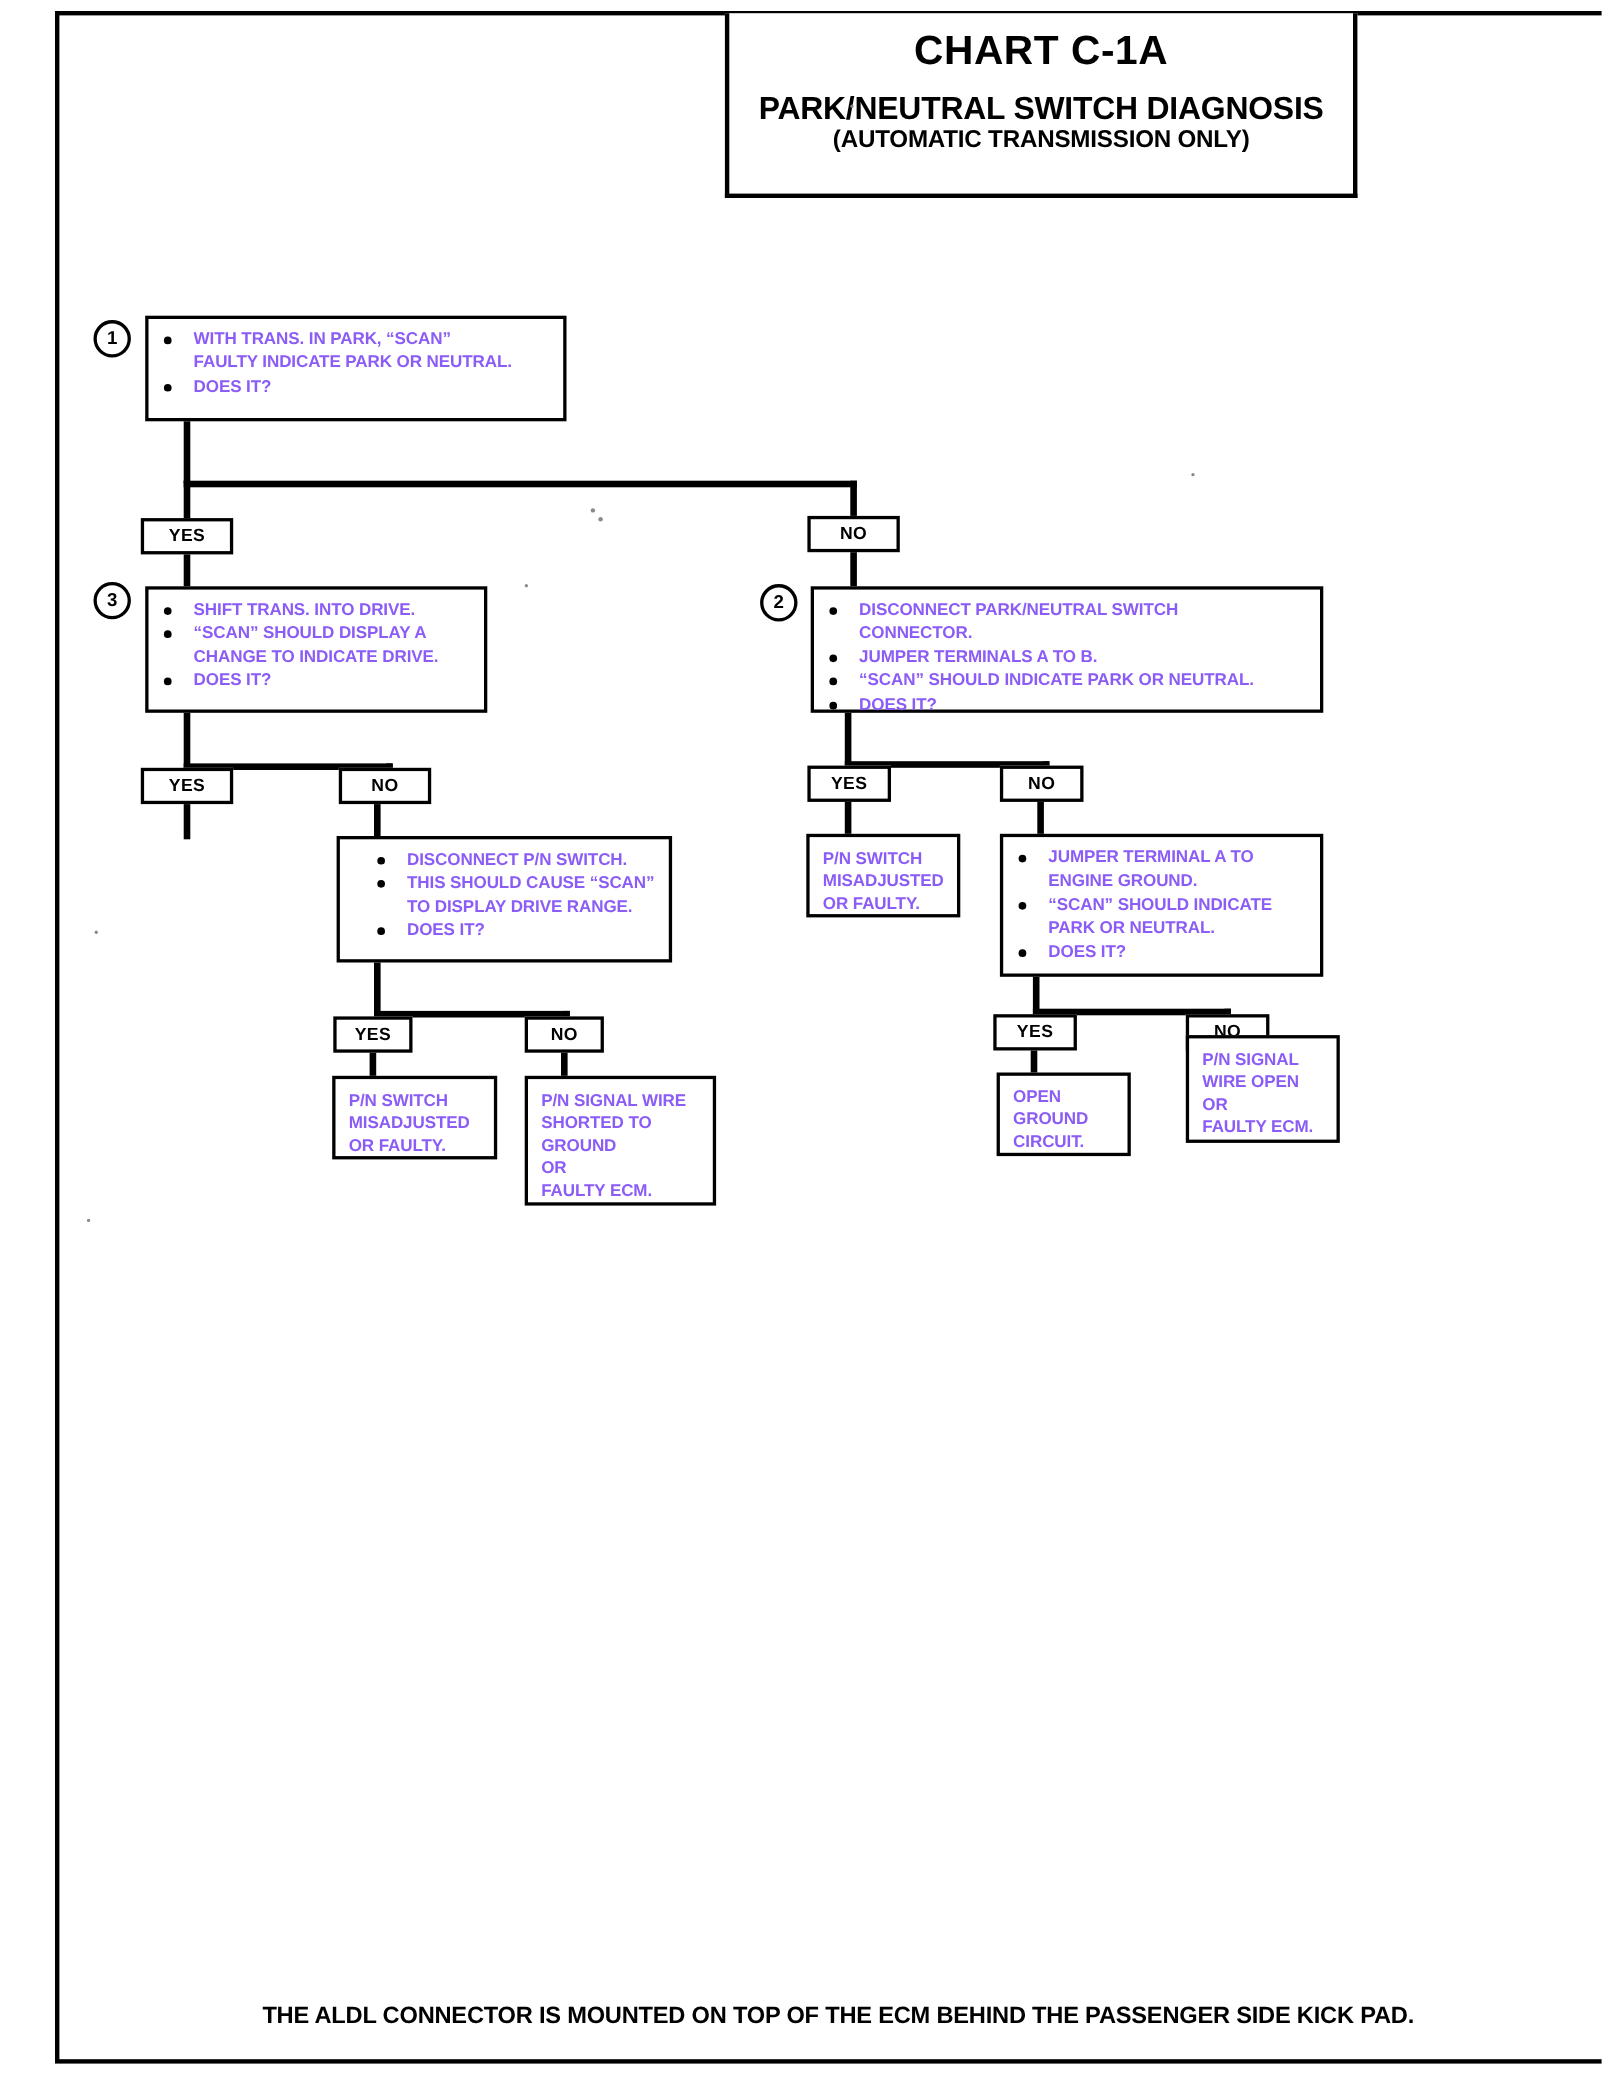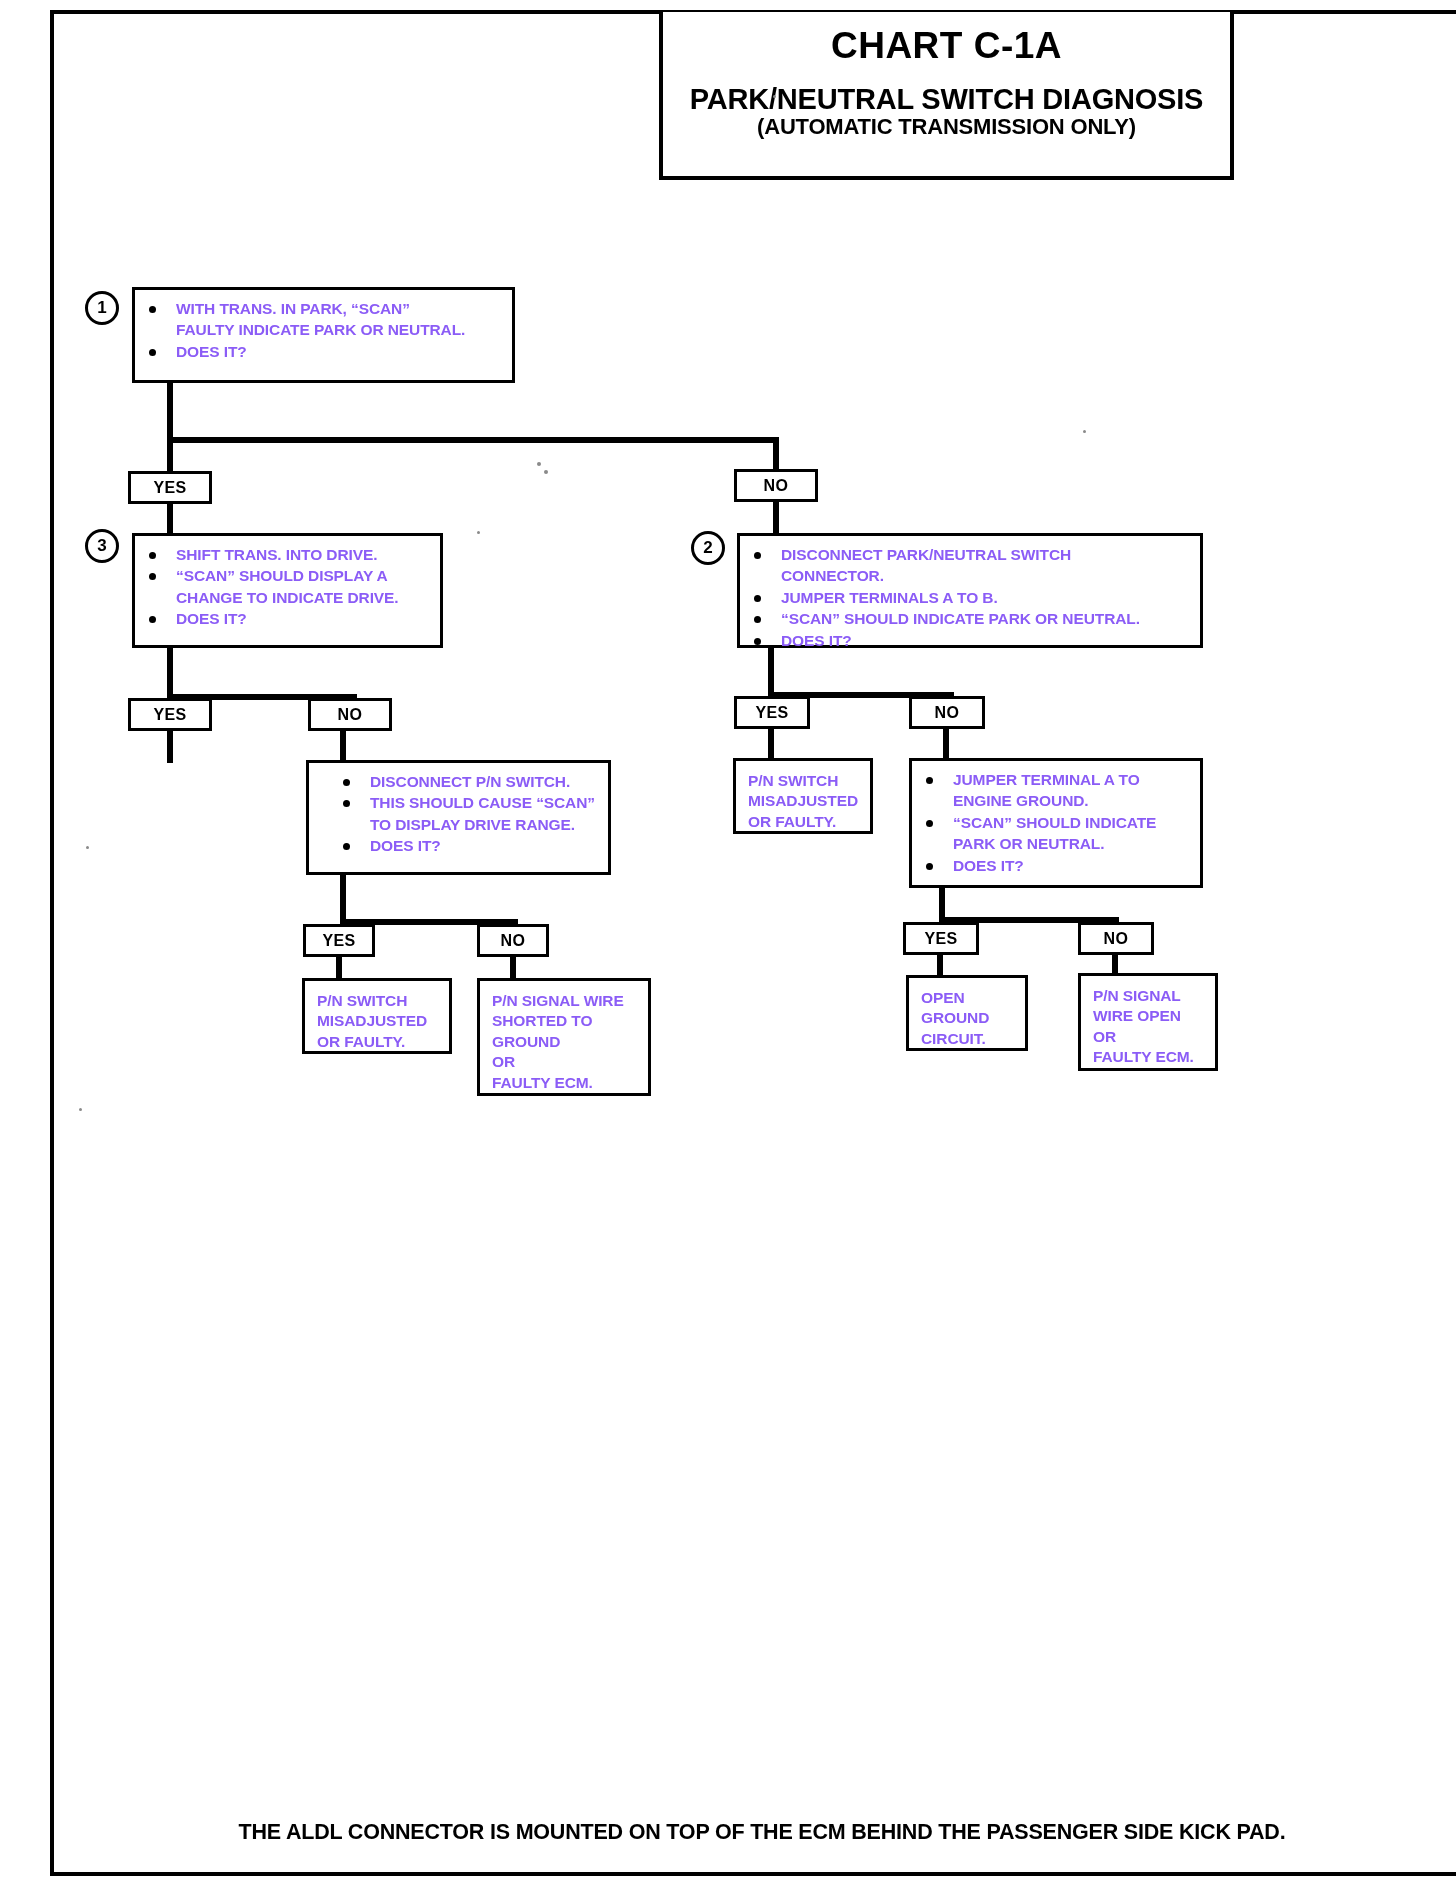--- a/index.html
+++ b/index.html
@@ -290,21 +290,21 @@
     <span>NO</span>
   </div>
   <div class="ln" style="left:897px; top:955px; width:6px; height:22px;"></div>
   <div class="ln" style="left:1072px; top:955px; width:6px; height:22px;"></div>
 
   <div class="fbox plain" style="left:866px; top:975px; width:122px; height:76px;">
     <span class="tline">OPEN
 GROUND
 CIRCUIT.</span>
   </div>
-  <div class="fbox plain" style="left:1038px; top:973px; width:140px; height:98px;">
+  <div class="fbox plain" style="left:1038px; top:941px; width:140px; height:98px;">
     <span class="tline">P/N SIGNAL
 WIRE OPEN
 OR
 FAULTY ECM.</span>
   </div>
 
   <div class="footer-note">THE ALDL CONNECTOR IS MOUNTED ON TOP OF THE ECM BEHIND THE PASSENGER SIDE KICK PAD.</div>
 
   <div class="speck" style="left:1043px; top:430px; width:3px; height:3px;"></div>
   <div class="speck" style="left:497px; top:462px; width:4px; height:4px;"></div>

